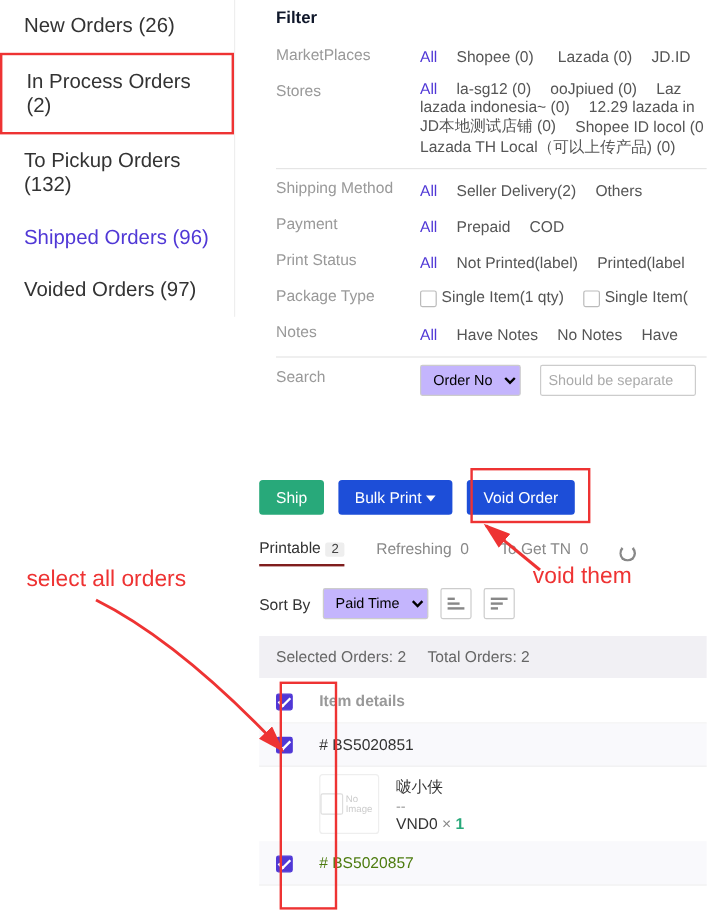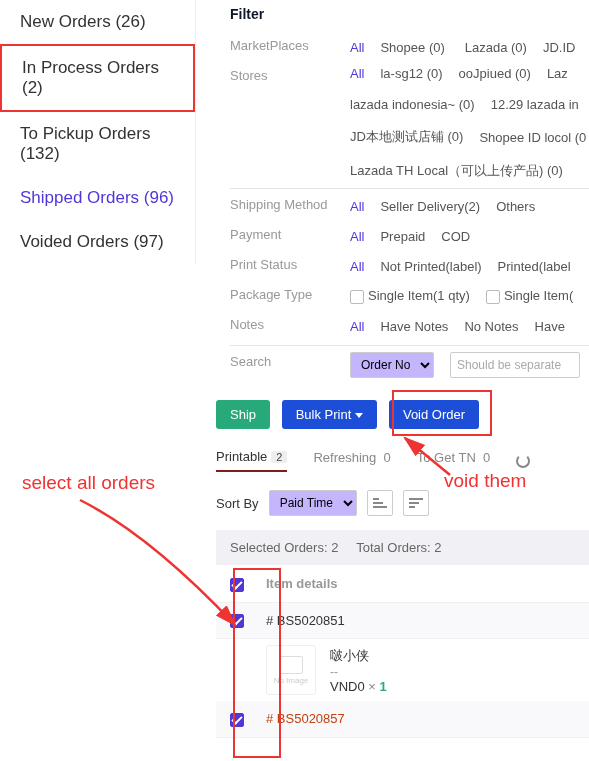--- a/index.html
+++ b/index.html
@@ -5,21 +5,21 @@
   * { box-sizing: border-box; margin: 0; padding: 0; font-family: Arial, Helvetica, sans-serif; }
   body { width: 589px; height: 761px; background: #fff; overflow: hidden; position: relative; font-size: 13px; color: #333; }
   .sidebar { position: absolute; left: 0; top: 0; width: 196px; background: #fff; border-right: 1px solid #eee; }
   .sidebar-item { padding: 12px 20px; font-size: 17px; color: #333; cursor: pointer; }
   .sidebar-item.highlight { border: 2px solid #e33; }
   .sidebar-item.link { color: #5038d6; }
   .main { position: absolute; left: 230px; top: 0; right: 0; }
   .filter-title { font-size: 14px; color: #0f172a; font-weight: bold; margin-bottom: 14px; padding-top: 6px; }
   .filter-row { display: flex; margin-bottom: 8px; font-size: 13px; align-items: flex-start; }
   .filter-label { width: 120px; color: #999; padding-top: 2px; flex-shrink: 0; }
-  .filter-values { flex: 1; display: flex; flex-wrap: wrap; gap: 16px 16px; align-items: center; min-height: 22px; }
+  .filter-values { flex: 1; display: flex; flex-wrap: wrap; gap: 0 16px; align-items: center; min-height: 22px; }
   .fv { color: #555; white-space: nowrap; cursor: pointer; }
   .fv.sel { color: #5038d6; }
   .divider { border: none; border-top: 1px solid #e5e5e5; margin: 6px 0; }
   .checkbox { display: inline-block; width: 14px; height: 14px; border: 1px solid #bbb; border-radius: 2px; vertical-align: middle; margin-right: 4px; }
   .checkbox.checked { background: #5038d6; border-color: #5038d6; position: relative; }
   .checkbox.checked::after { content: ""; position: absolute; left: 3px; top: 0px; width: 4px; height: 8px; border: solid #fff; border-width: 0 2px 2px 0; transform: rotate(45deg); }
   select { padding: 4px 6px; font-size: 12px; border: 1px solid #ccc; border-radius: 2px; background: #c4b5fd; }
   .search-input { border: 1px solid #ccc; padding: 5px 6px; font-size: 12px; color: #aaa; border-radius: 2px; width: 130px; display: inline-block; }
   .toolbar { position: absolute; left: 216px; top: 400px; right: 0; }
   .btn { display: inline-block; padding: 7px 14px; border-radius: 3px; font-size: 13px; color: #fff; cursor: pointer; margin-right: 8px; }
@@ -34,21 +34,21 @@
   .sortbar { position: absolute; left: 216px; top: 490px; display: flex; align-items: center; gap: 10px; }
   .sort-icon-btn { width: 26px; height: 26px; border: 1px solid #ccc; border-radius: 2px; display: inline-flex; align-items: center; justify-content: center; cursor: pointer; }
   .sort-lines { display: flex; flex-direction: column; gap: 2px; }
   .sort-lines span { display: block; height: 2px; background: #888; }
   .status-bar { position: absolute; left: 216px; top: 530px; right: 0; background: #f1f0f4; padding: 10px 14px; font-size: 13px; color: #666; }
   .orders { position: absolute; left: 216px; top: 566px; right: 0; }
   .row { display: flex; align-items: center; padding: 10px 14px; border-bottom: 1px solid #f0f0f0; }
   .row.head { color: #999; font-weight: bold; }
   .cb-col { width: 36px; }
   .order-sku-row { display: flex; align-items: center; padding: 6px 14px 6px 50px; }
-  .thumb { width: 50px; height: 50px; border: 1px solid #eee; border-radius: 3px; display: flex; align-items:center; justify-content:center; color:#ccc; font-size:8px; flex-direction:column; gap:2px; margin-right:14px;}
+  .thumb { width: 50px; height: 50px; border: 1px solid #eee; border-radius: 3px; display: flex; align-items:center; justify-content:center; color:#ccc; font-size:8px; flex-direction:row; gap:2px; margin-right:14px;}
   .thumb-svg { width: 24px; height: 18px; border: 1px solid #ddd; border-radius: 2px; position:relative;}
   .red-box { border: 2px solid #e33; position: absolute; }
   .anno { position: absolute; color: #e33; font-size: 19px; font-family: Arial; }
   .arrow-svg { position:absolute; }
 </style>
 </head>
 <body>
 
 <div class="sidebar">
   <div class="sidebar-item">New Orders (26)</div>
@@ -201,21 +201,21 @@
       <div style="color:#999;font-size:12px">--</div>
       <div style="font-size:13px">
         <span style="color:#333">VND0</span>
         <span style="color:#888">×</span>
         <span style="color:#28a97a;font-weight:bold">1</span>
       </div>
     </div>
   </div>
   <div class="row" style="background:#f9f9fc">
     <div class="cb-col"><span class="checkbox checked"></span></div>
-    <div style="color:#c2410c"># BS5020857</div>
+    <div style="color:#4d7c0f"># BS5020857</div>
   </div>
 </div>
 
 <div class="red-box" style="left:392px;top:390px;width:100px;height:46px;"></div>
 <div class="red-box" style="left:233px;top:568px;width:48px;height:190px;"></div>
 
 <div class="anno" style="left:22px;top:472px">select all orders</div>
 <div class="anno" style="left:444px;top:470px">void them</div>
 
 <svg class="arrow-svg" style="left:60px;top:495px" width="200" height="160">

